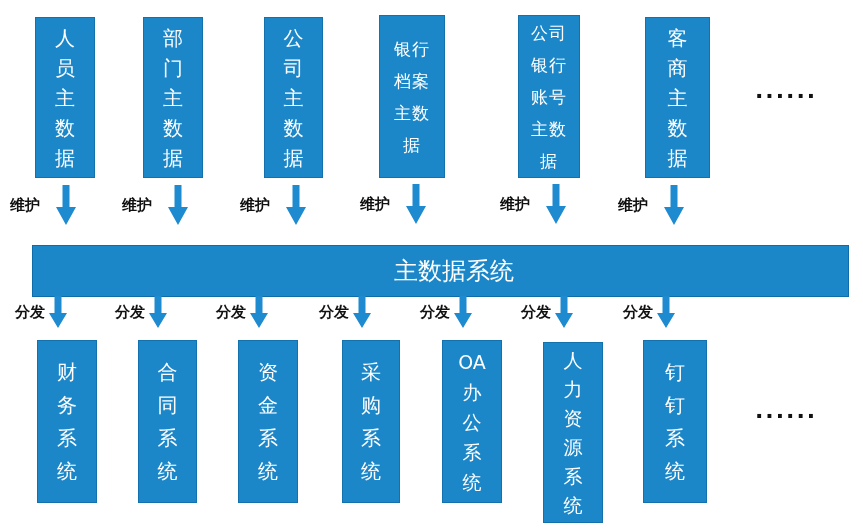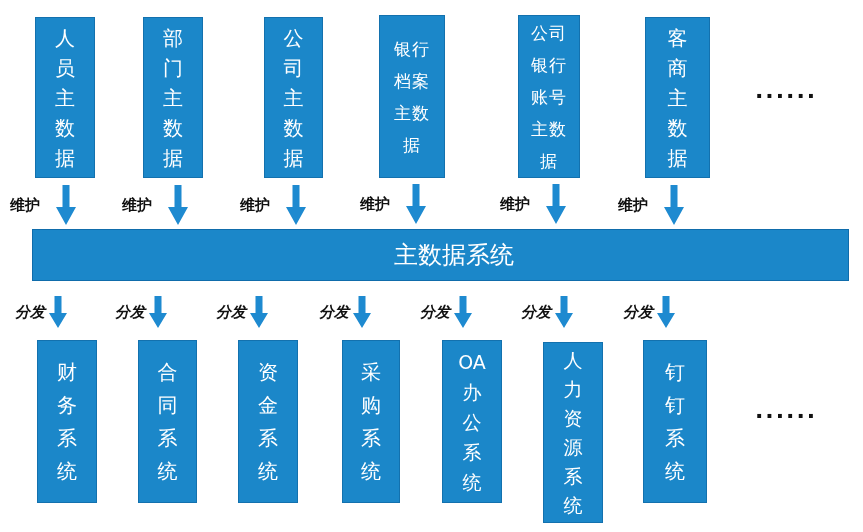--- a/index.html
+++ b/index.html
@@ -16,30 +16,30 @@
     text-align:center;
     box-sizing:border-box;
   }
   .box .txt{white-space:pre-line;display:block;}
   .src .txt{font-size:20px;line-height:30px;}
   .src.cols2 .txt{font-size:17px;line-height:32px;letter-spacing:1px;}
   .tgt .txt{font-size:20px;line-height:33px;}
   .tgt.lines5 .txt{font-size:19px;line-height:30px;}
   .tgt.lines6 .txt{font-size:19px;line-height:29px;}
   .bar{
-    position:absolute;left:32px;top:229px;width:817px;height:52px;
+    position:absolute;left:32px;top:245px;width:817px;height:52px;
     background:#1b87c9;border:1px solid #0f6cab;box-sizing:border-box;
     color:#ffffff;font-size:24px;
     display:flex;align-items:center;justify-content:center;padding-left:27px;
   }
   .flow{
     position:absolute;display:flex;align-items:center;
   }
   .flow.maintain{gap:16px;align-items:center;}
-  .flow.distribute{gap:4px;font-style:italic;}
+  .flow.distribute{gap:4px;}
   .flow .lbl{
     font-size:15px;font-weight:bold;color:#111111;white-space:nowrap;
   }
   .arrow{display:block;}
   .dots{
     position:absolute;font-size:22px;font-weight:bold;color:#111111;
     letter-spacing:2px;line-height:22px;
   }
 </style>
 </head>

